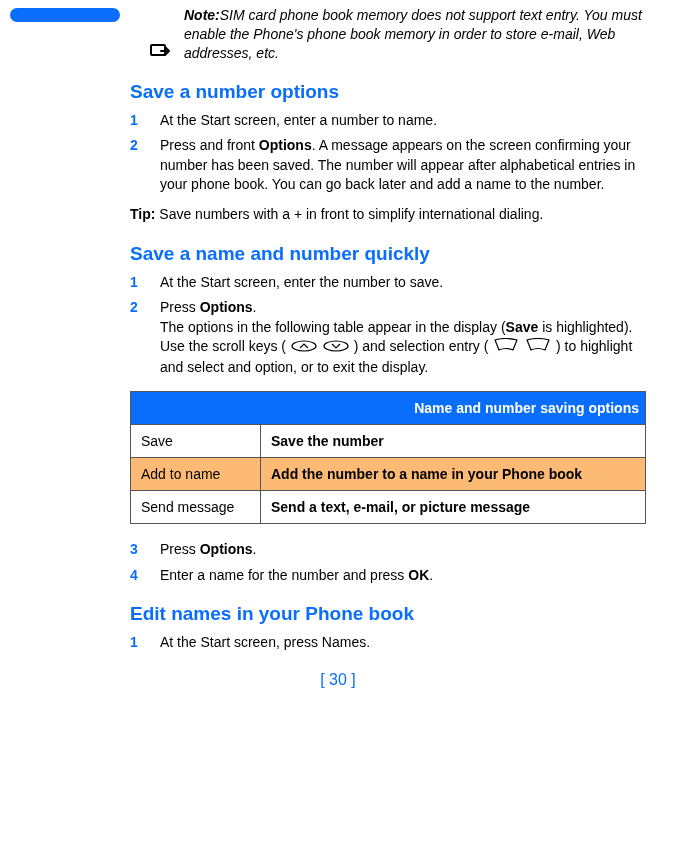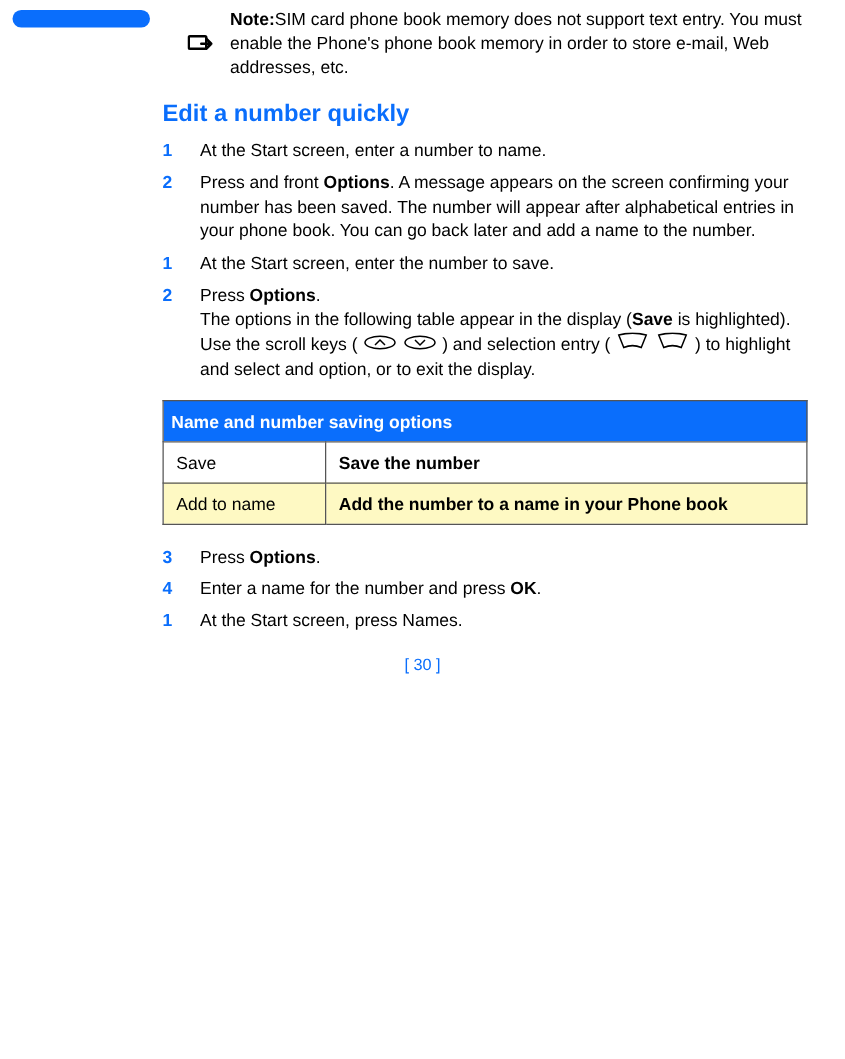--- a/index.html
+++ b/index.html
@@ -19,24 +19,25 @@
     position: absolute;
     top: 8px;
     left: 10px;
     width: 110px;
     height: 14px;
     background: #0a6efc;
     border-radius: 7px;
   }
   .note-block {
     display: flex;
-    align-items: center;
+    align-items: flex-end;
     margin-left: 150px;
     margin-top: 6px;
     margin-right: 10px;
+    font-style: italic;
   }
   .note-icon {
     flex: 0 0 auto;
     margin-right: 10px;
     margin-top: 2px;
   }
   .note-text {
     flex: 1;
     line-height: 1.35;
   }
@@ -71,39 +72,39 @@
   table.options {
     border-collapse: collapse;
     width: 100%;
     margin: 14px 0 16px 0;
     font-size: 14px;
   }
   table.options th {
     background: #0a6efc;
     color: #fff;
     font-weight: bold;
-    text-align: left;
+    text-align: right;
     padding: 8px 6px;
     border: 1px solid #555;
   }
   table.options td {
     border: 1px solid #555;
     padding: 8px 10px;
     vertical-align: middle;
   }
   table.options td.left {
     width: 130px;
   }
   tr.row-odd td { background: #fff; }
-  tr.row-even td { background: #fef9c3; }
+  tr.row-even td { background: #fdba74; }
   .bold { font-weight: bold; }
   .page-num {
     text-align: center;
     color: #0a6efc;
-    font-size: 13px;
+    font-size: 16px;
     margin-top: 18px;
   }
   .key-oval {
     display: inline-block;
     vertical-align: middle;
     margin: 0 1px;
   }
   .key-skew {
     display: inline-block;
     vertical-align: middle;
@@ -123,35 +124,39 @@
     </svg>
   </span>
   <div class="note-text">
     <span class="bold">Note:</span><span>SIM card phone book memory does not support text entry. You must enable the Phone's phone book memory in order to store e-mail, Web addresses, etc.</span>
   </div>
 </div>
 
 <div class="page">
   <div class="content">
 
-    <h2 class="section">Edit a number quickly</h2>
+    <h2 class="section">Save a number options</h2>
 
     <div class="step">
       <div class="step-num">1</div>
       <div class="step-body">At the Start screen, enter a number to name.</div>
     </div>
 
     <div class="step">
       <div class="step-num">2</div>
       <div class="step-body">
         <span>Press and front </span><span class="bold">Options</span><span>. A message appears on the screen confirming your number has been saved. The number will appear after alphabetical entries in your phone book. You can go back later and add a name to the number.</span>
       </div>
     </div>
 
-
+    <div class="tip-line">
+      <span class="bold">Tip:</span><span>  Save numbers with a + in front to simplify international dialing.</span>
+    </div>
+
+    <h2 class="section">Save a name and number quickly</h2>
 
     <div class="step">
       <div class="step-num">1</div>
       <div class="step-body">At the Start screen, enter the number to save.</div>
     </div>
 
     <div class="step">
       <div class="step-num">2</div>
       <div class="step-body">
         <span>Press </span><span class="bold">Options</span><span>.</span><br>
@@ -183,37 +188,42 @@
       </thead>
       <tbody>
         <tr class="row-odd">
           <td class="left">Save</td>
           <td class="bold">Save the number</td>
         </tr>
         <tr class="row-even">
           <td class="left">Add to name</td>
           <td class="bold">Add the number to a name in your Phone book</td>
         </tr>
+        <tr class="row-odd">
+          <td class="left">Send message</td>
+          <td class="bold">Send a text, e-mail, or picture message</td>
+        </tr>
       </tbody>
     </table>
 
     <div class="step">
       <div class="step-num">3</div>
       <div class="step-body">
         <span>Press </span><span class="bold">Options</span><span>.</span>
       </div>
     </div>
 
     <div class="step">
       <div class="step-num">4</div>
       <div class="step-body">
         <span>Enter a name for the number and press </span><span class="bold">OK</span><span>.</span>
       </div>
     </div>
 
+    <h2 class="section">Edit names in your Phone book</h2>
 
     <div class="step">
       <div class="step-num">1</div>
       <div class="step-body">At the Start screen, press Names.</div>
     </div>
 
   </div>
 
   <div class="page-num">[ 30 ]</div>
 </div>

